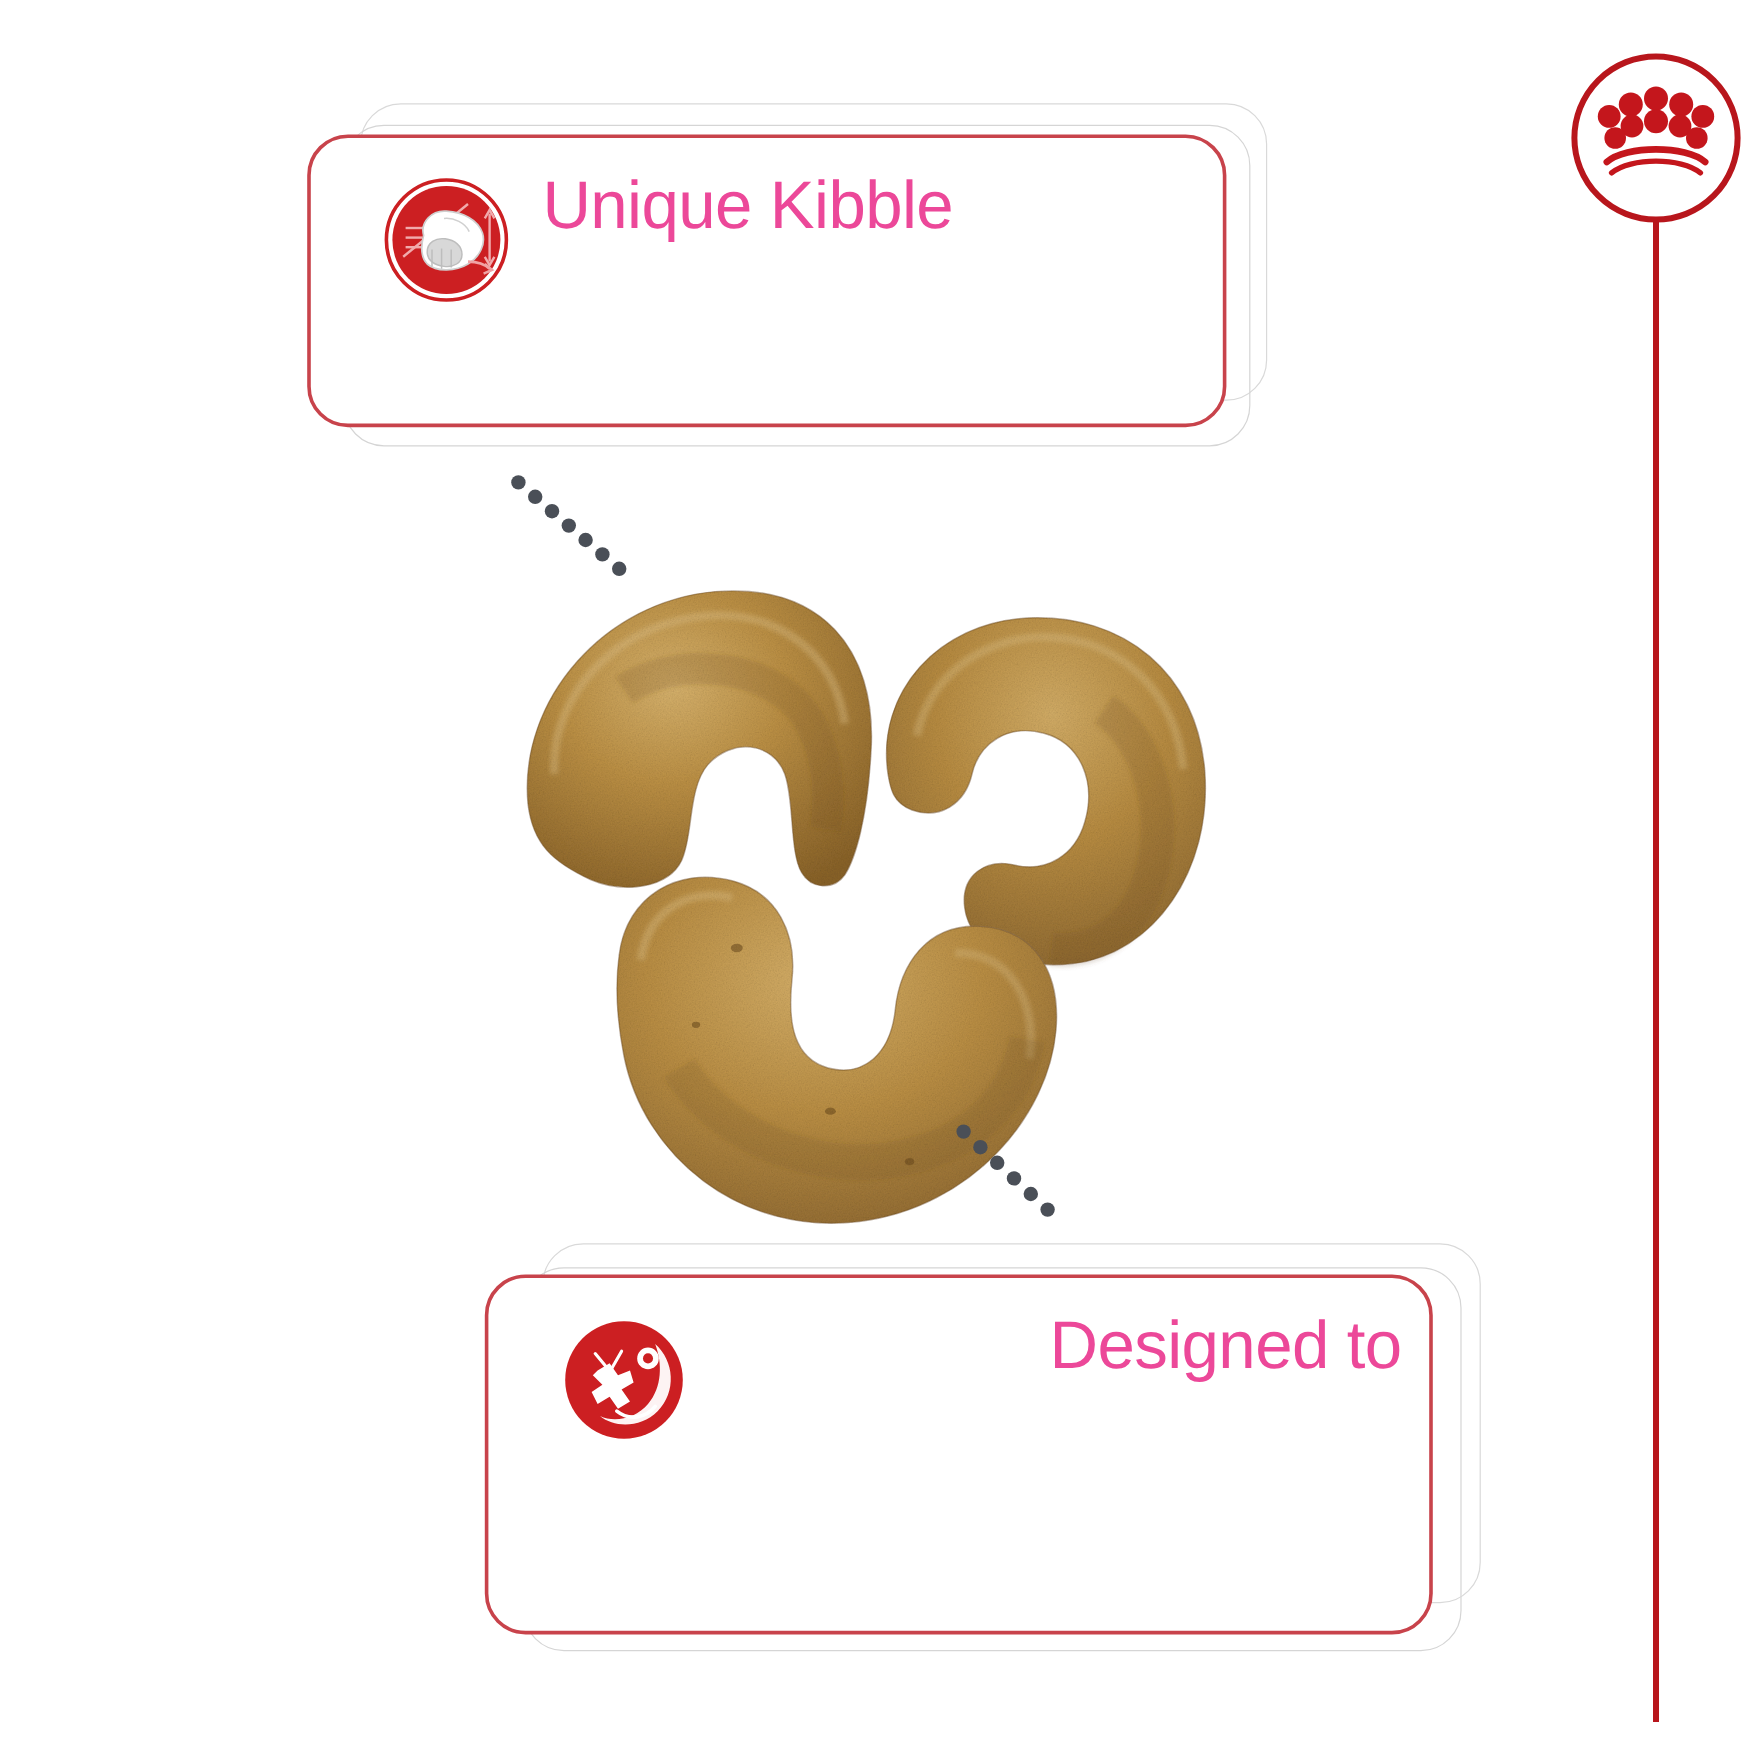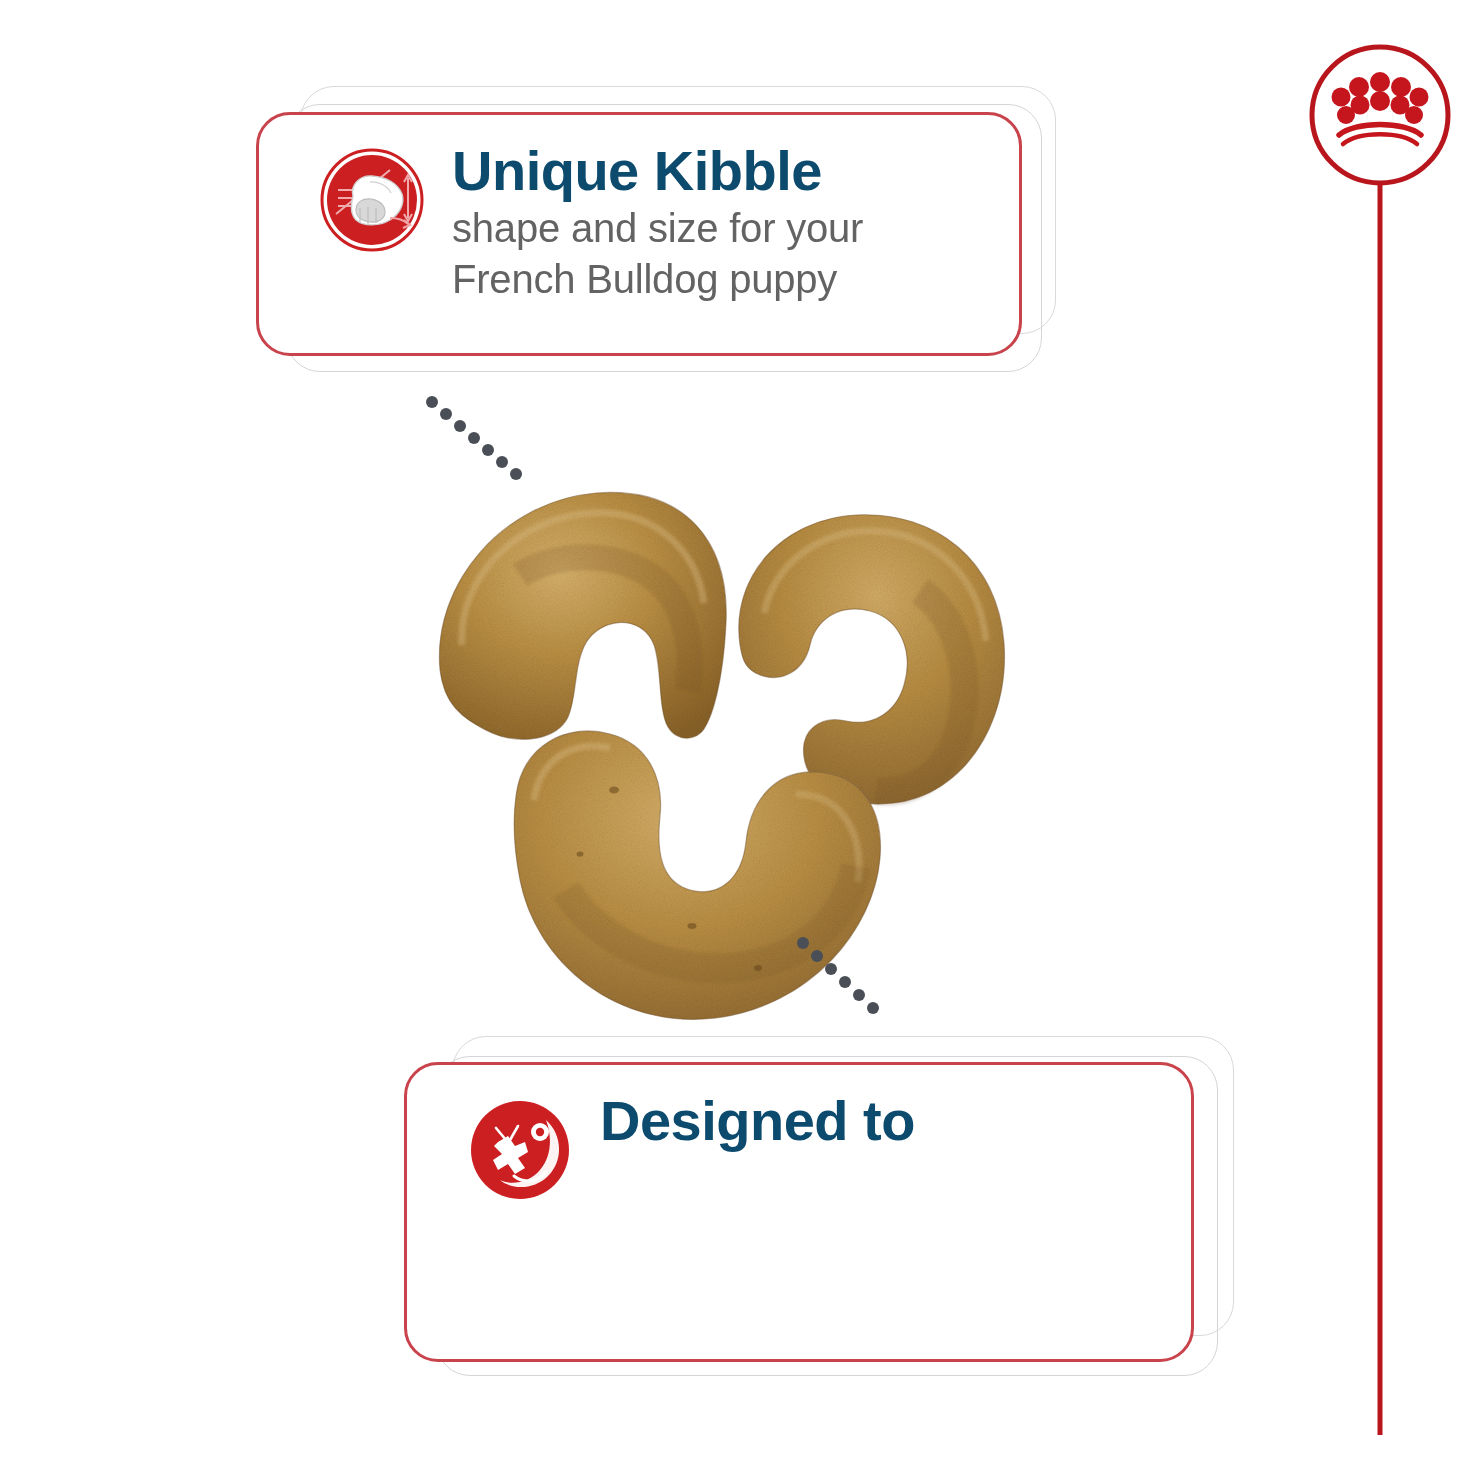--- a/index.html
+++ b/index.html
@@ -56,23 +56,23 @@
     position: relative;
     margin-top: 6px;
   }
   .badge svg { display:block; width:104px; height:104px; }
 
   .card-text {
     flex: 1 1 auto;
     min-width: 0;
   }
   .card-title {
-    color: #0c4a6e;
+    color: #ec4899;
     font-size: 56px;
-    font-weight: bold;
+    font-weight: normal;
     line-height: 1.05;
     letter-spacing: -0.5px;
     margin: 0 0 2px 0;
     white-space: nowrap;
   }
   .card-sub {
     color: #636363;
     font-size: 40px;
     font-weight: normal;
     line-height: 1.28;
@@ -144,21 +144,20 @@
             <path d="M40 60 L40 74 M48 59 L48 76 M56 60 L56 75" stroke="#bdbdbd" stroke-width="1.2" fill="none"></path>
             <path d="M50 34 C58 33 68 38 71 45" stroke="#d0d0d0" stroke-width="1.3" fill="none"></path>
           </g>
           <path d="M70 70 C78 70 84 72 88 76" stroke="#f0a2a4" stroke-width="2.2" fill="none"></path>
           <path d="M84 72 L90 77 L83 80" stroke="#f0a2a4" stroke-width="2.2" fill="none"></path>
         </svg>
       </div>
 
       <div class="card-text">
         <div class="card-title">Unique Kibble</div>
-        <div class="card-sub">shape and size for your French Bulldog puppy</div>
       </div>
     </div>
   </div>
 
   <div class="dots" style="left:425px; top:395px; width:110px; height:90px;">
     <svg width="110" height="90" viewBox="0 0 110 90" xmlns="http://www.w3.org/2000/svg" aria-hidden="true">
       <g fill="#4a4f57">
         <circle cx="7" cy="7" r="6"></circle>
         <circle cx="21" cy="19" r="6"></circle>
         <circle cx="35" cy="31" r="6"></circle>
@@ -264,21 +263,21 @@
         <circle cx="7" cy="7" r="6"></circle>
         <circle cx="21" cy="20" r="6"></circle>
         <circle cx="35" cy="33" r="6"></circle>
         <circle cx="49" cy="46" r="6"></circle>
         <circle cx="63" cy="59" r="6"></circle>
         <circle cx="77" cy="72" r="6"></circle>
       </g>
     </svg>
   </div>
 
-  <div class="card-stack" style="left:404px; top:1036px; width:830px; height:350px;">
+  <div class="card-stack" style="left:404px; top:1036px; width:830px; height:350px;text-align:right;">
 
     <div class="card-layer ghost-far" style="left:48px; top:0px; width:782px; height:300px;"></div>
 
     <div class="card-layer ghost-near" style="left:32px; top:20px; width:782px; height:320px;"></div>
 
     <div class="card-layer front" style="left:0px; top:26px; width:790px; height:300px;"></div>
 
     <div class="card-body" style="left:64px; top:56px; width:700px;">
 
       <div class="badge">

